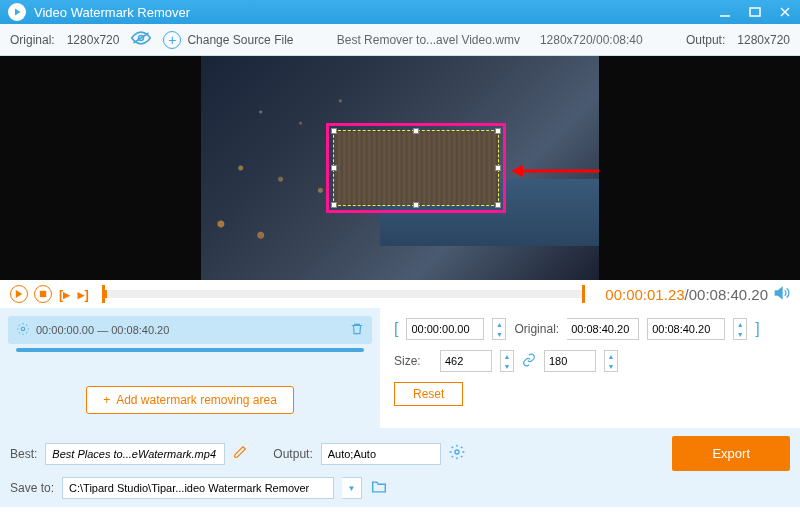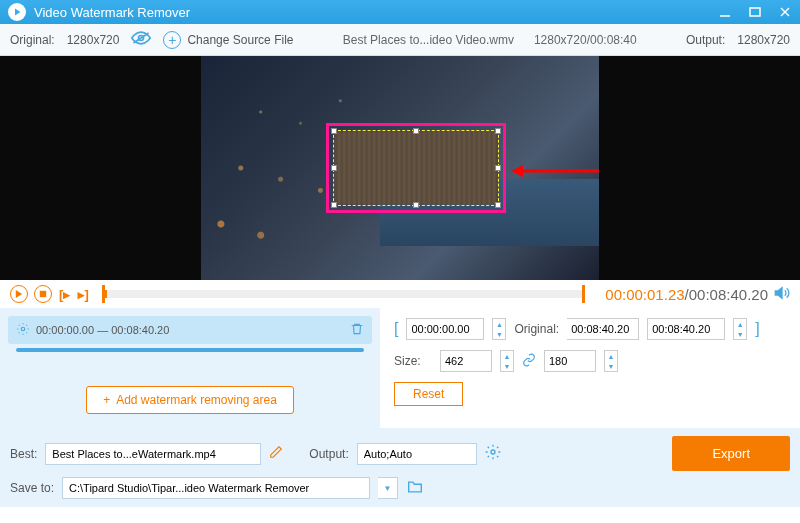--- a/index.html
+++ b/index.html
@@ -95,21 +95,21 @@
   <span class="eye-icon"><svg width="20" height="14" viewBox="0 0 24 16" fill="none" stroke="#4aa8e0" stroke-width="2">
         <path d="M1 8s4-7 11-7 11 7 11 7-4 7-11 7S1 8 1 8z"></path>
         <circle cx="12" cy="8" r="3"></circle>
         <line x1="3" y1="14" x2="21" y2="2"></line>
       </svg></span>
   <div class="change-src">
     <div class="plus-circle">+</div>
     <span>Change Source File</span>
   </div>
   <div class="toolbar-spacer">
-    <span>Best Places to...ideo Video.wmv</span>
+    <span>Best Remover to...avel Video.wmv</span>
     &nbsp;&nbsp;&nbsp;&nbsp;
     <span>1280x720/00:08:40</span>
   </div>
   <span>Output:</span>
   <span>1280x720</span>
 </div>
 
 <div class="preview">
   <div class="video-img">
     <div class="city-lights"></div>
@@ -217,34 +217,34 @@
     </div>
     <div class="row">
       <button class="reset-btn">Reset</button>
     </div>
   </div>
 </div>
 
 <div class="bottom">
   <div class="bottom-row">
     <span>Best:</span>
-    <input class="text-input" style="width: 216px;" value="Best Places to...eWatermark.mp4">
+    <input class="text-input" style="width: 180px; font-style: italic;" value="Best Places to...eWatermark.mp4">
     <span class="pencil-icon"><svg width="14" height="14" viewBox="0 0 24 24" fill="none" stroke="#f57c00" stroke-width="2">
           <path d="M17 3l4 4L7 21H3v-4z"></path>
         </svg></span>
     <span style="width:10px"></span>
     <span>Output:</span>
     <input class="text-input" style="width: 120px;" value="Auto;Auto">
     <span class="gear-icon2"><svg width="16" height="16" viewBox="0 0 24 24" fill="none" stroke="#4aa8e0" stroke-width="2">
           <circle cx="12" cy="12" r="3"></circle>
           <path d="M12 1v3M12 20v3M4 12H1M23 12h-3M6 6L4 4M20 20l-2-2M6 18l-2 2M20 4l-2 2"></path>
         </svg></span>
     <button class="export-btn">Export</button>
   </div>
   <div class="bottom-row" style="margin-bottom:0">
     <span>Save to:</span>
-    <input class="text-input" style="width: 308px;" value="C:\Tipard Studio\Tipar...ideo Watermark Remover">
+    <input class="text-input" style="width: 272px;" value="C:\Tipard Studio\Tipar...ideo Watermark Remover">
     <div class="dropdown-arrow">▼</div>
     <span class="folder-icon"><svg width="18" height="14" viewBox="0 0 24 20" fill="none" stroke="#4aa8e0" stroke-width="2">
           <path d="M3 3h6l2 3h10v11H3z"></path>
         </svg></span>
   </div>
 </div>
 
 </body></html>

